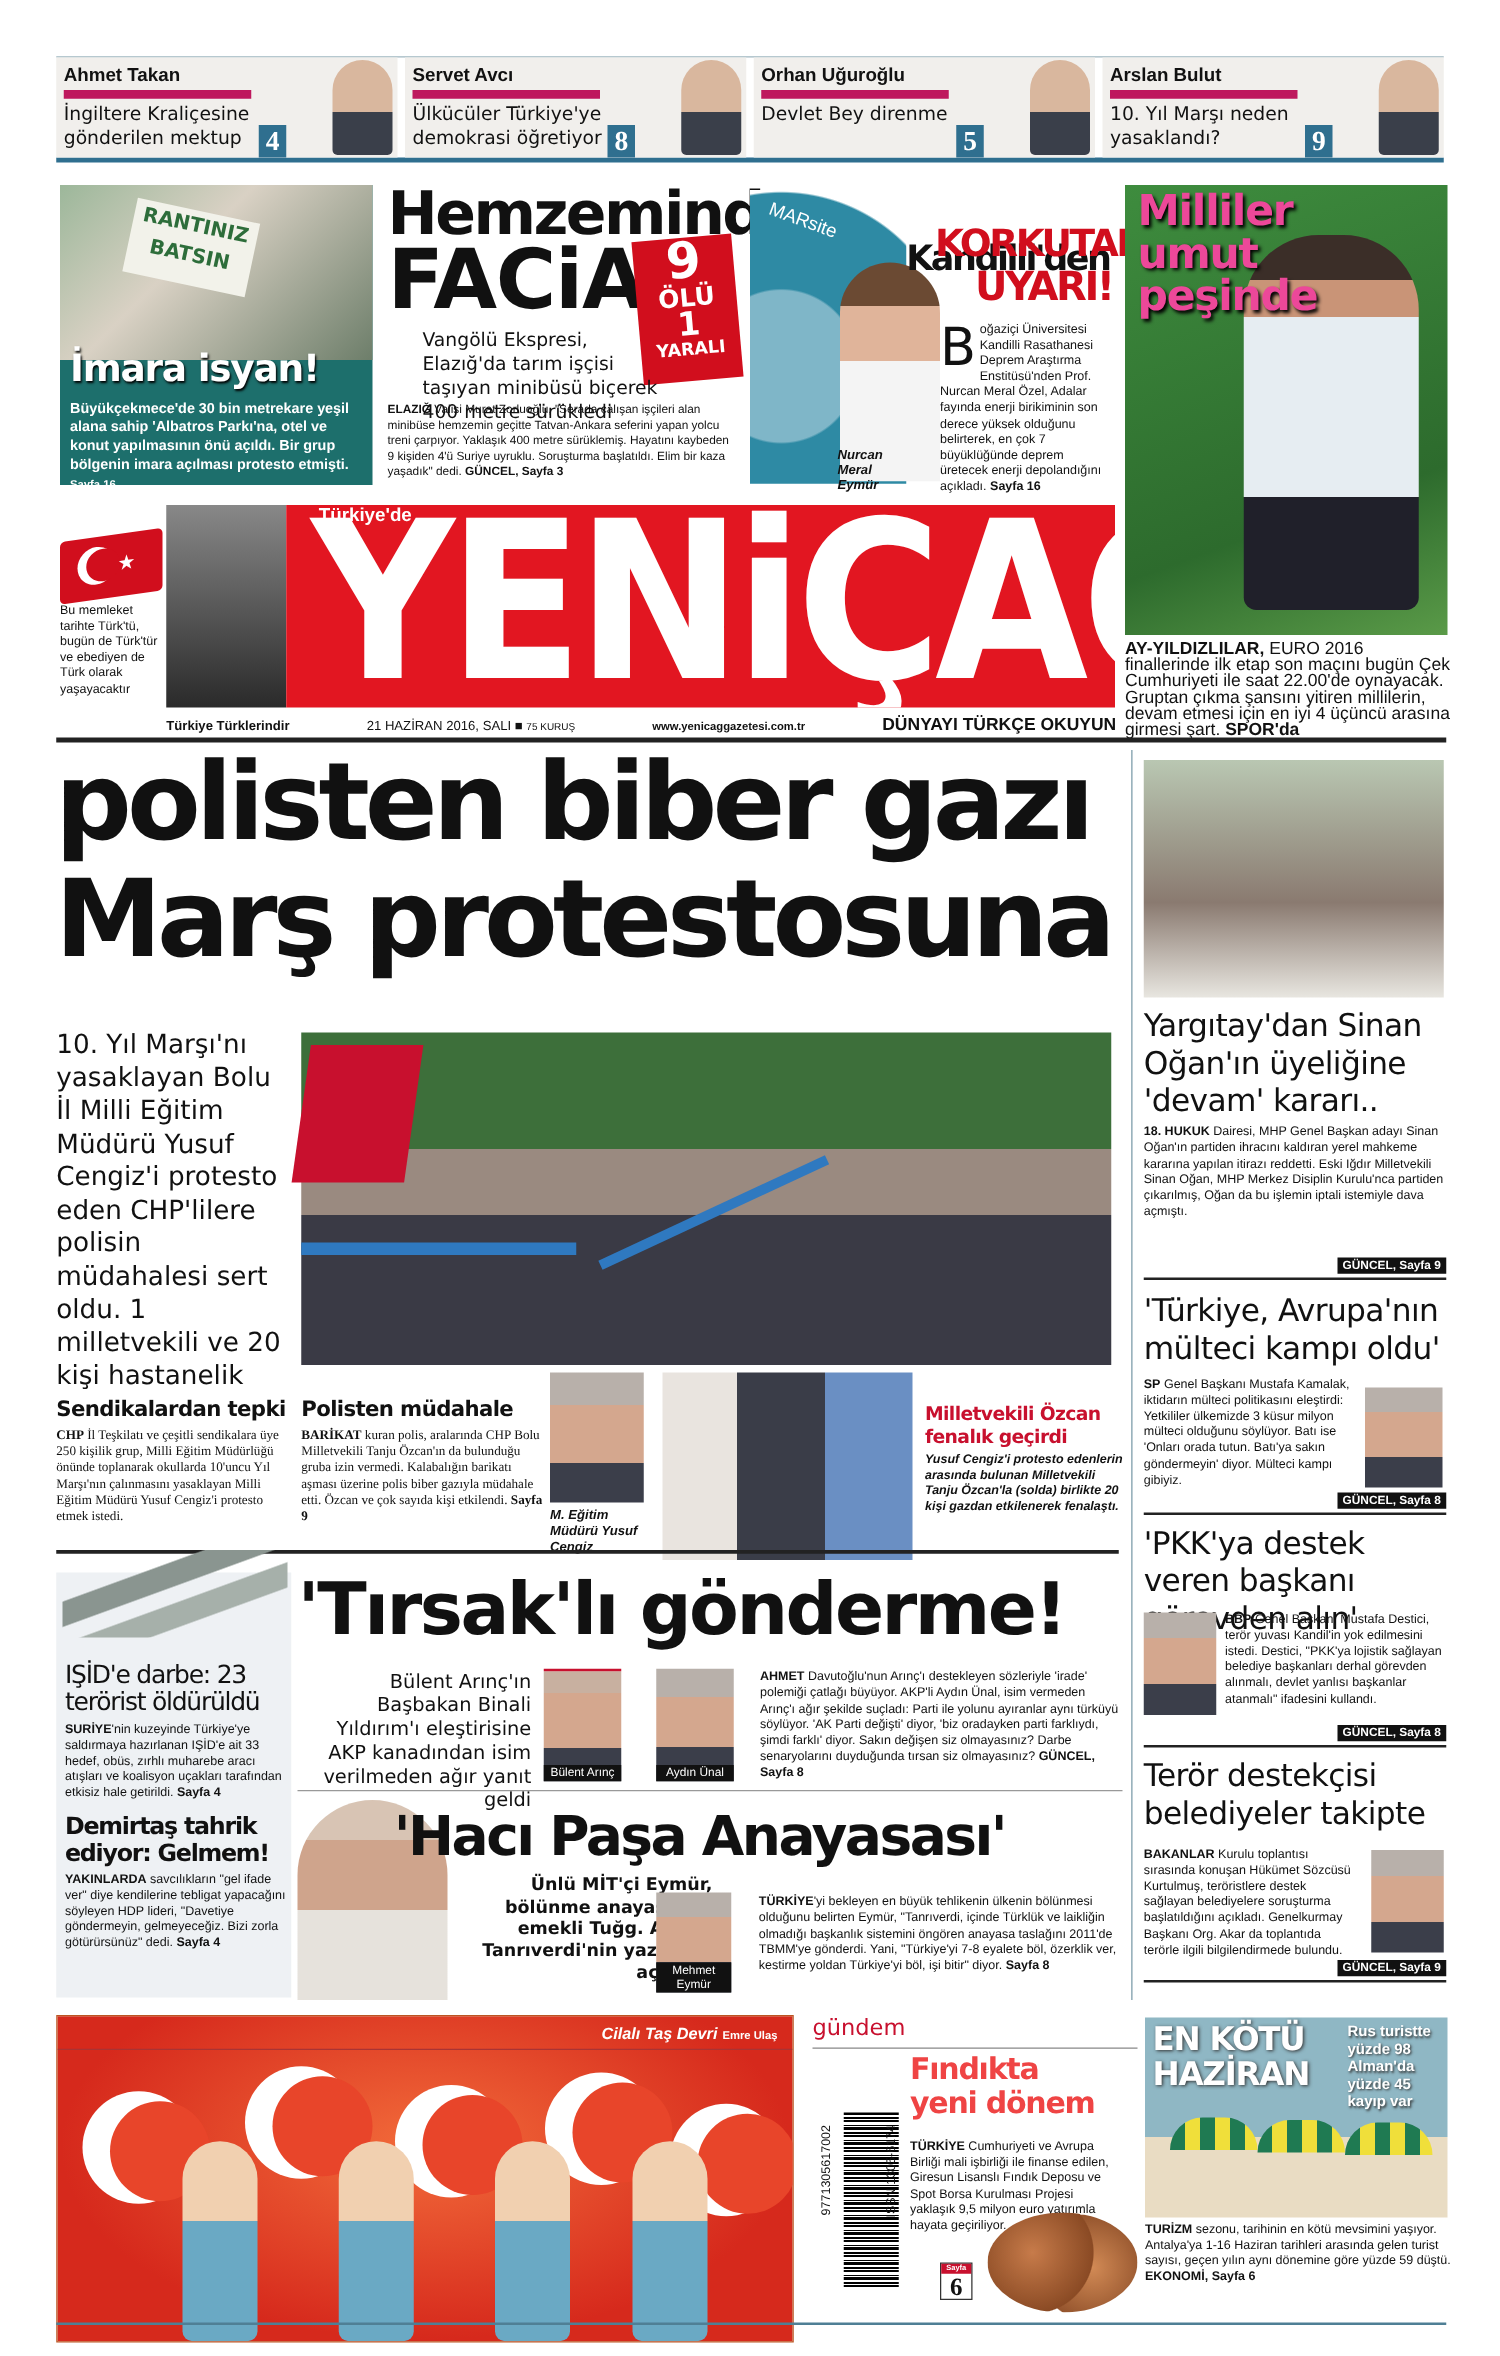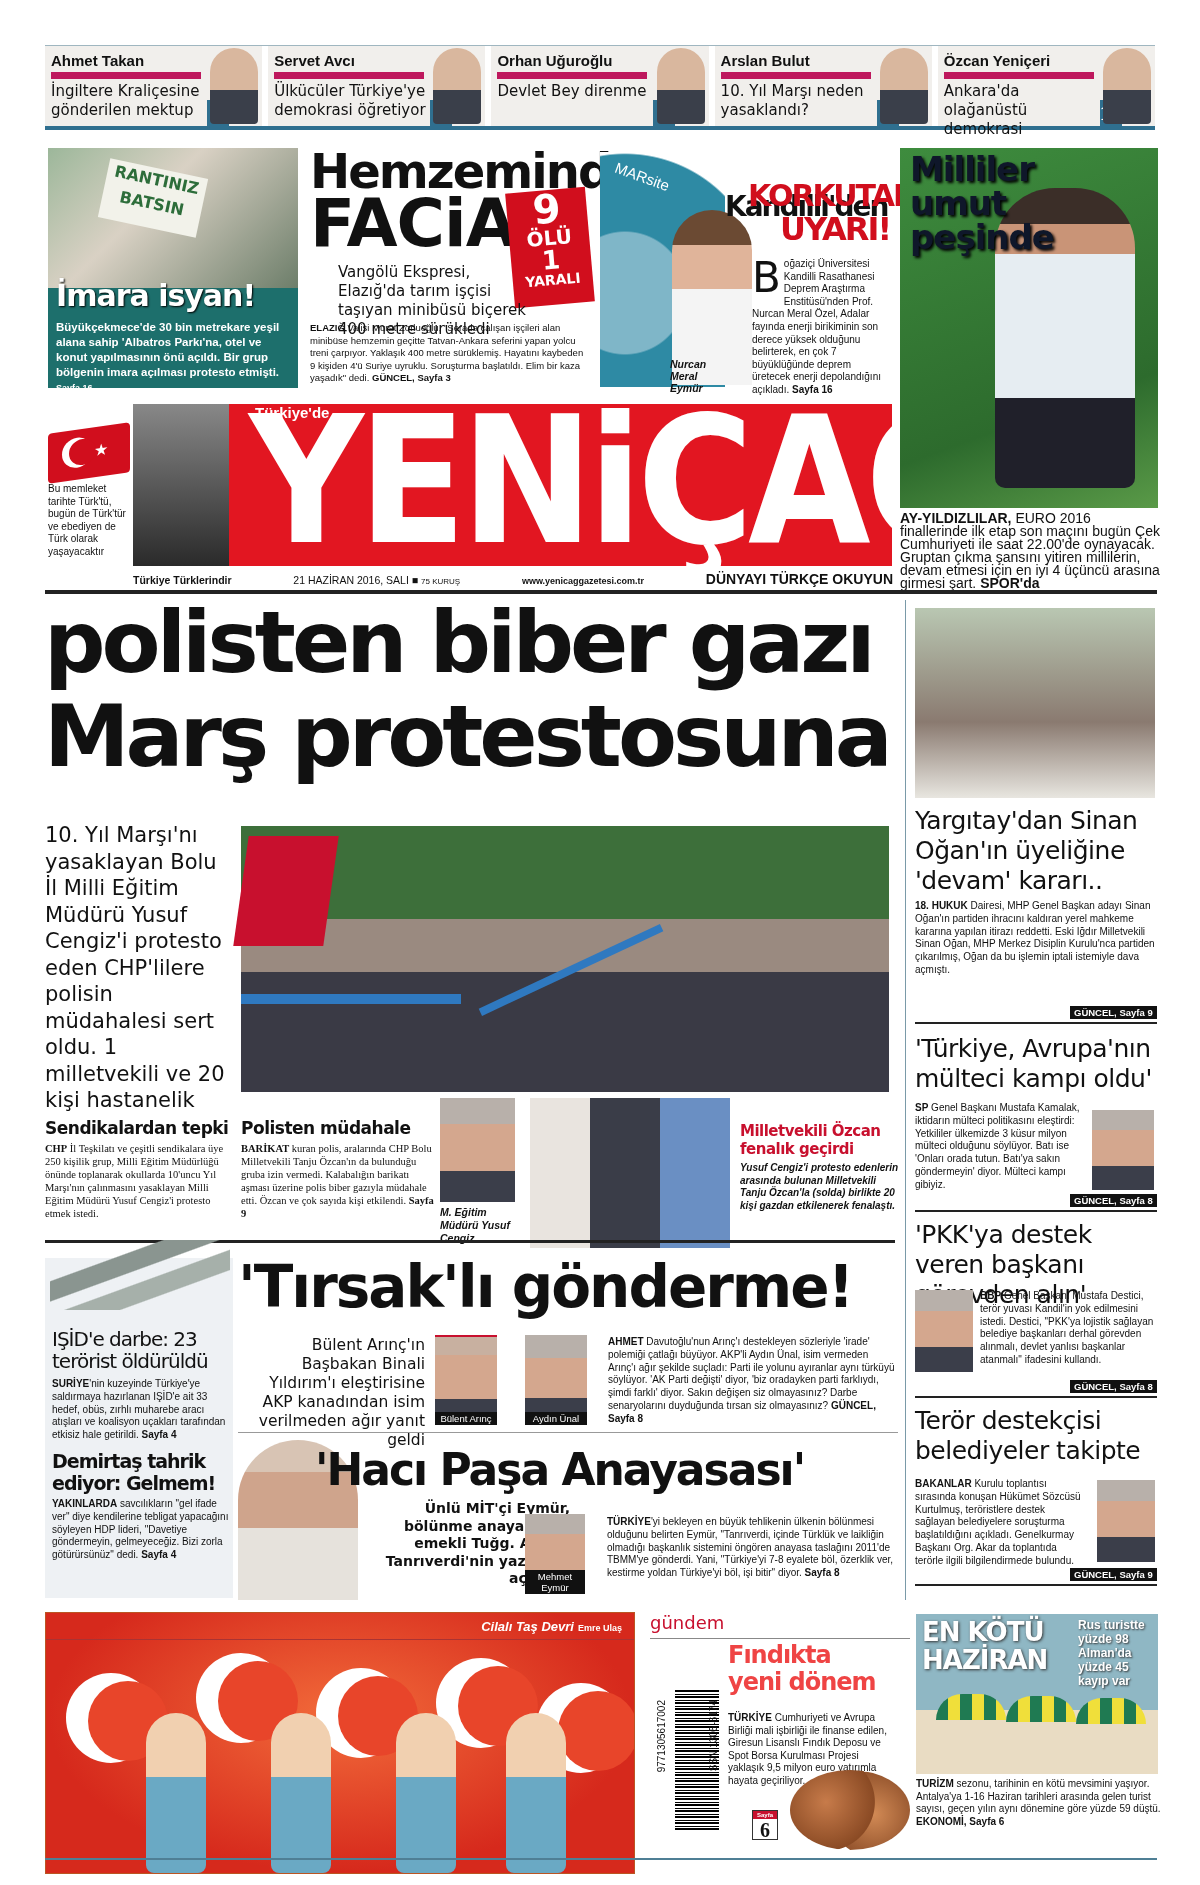--- a/index.html
+++ b/index.html
@@ -36,21 +36,21 @@
   .mars { left: 600px; top: 152px; width: 125px; height: 235px; background: radial-gradient(circle at 20% 60%, #7fb6c8 0 35%, #2e8aa4 36% 80%, #fff 81%); }
   .kand-h1 { left: 725px; top: 147px; font-size: 28px; line-height: 30px; margin-top: 45px; }
   .kand-h2 { left: 748px; top: 180px; font-size: 30px; color: #d10e1d; line-height: 32px; }
   .kand-h3 { left: 780px; top: 212px; font-size: 32px; color: #d10e1d; line-height: 34px; }
   .kand-body { left: 752px; top: 258px; width: 140px; font-size: 10px; line-height: 12.6px; text-indent: 0; }
   .kand-cap { left: 670px; top: 358px; font-size: 10.5px; font-style: italic; font-weight: bold; line-height: 12px; }
   .woman { left: 672px; top: 210px; width: 80px; height: 175px; border-radius: 40px 40px 0 0; background: linear-gradient(#6b4a33 0 20%, #e0b49a 20% 45%, #f4f4f4 45%); }
 
   
   .sport { left: 900px; top: 148px; width: 258px; height: 360px; background: linear-gradient(160deg,#3e8c3e,#2d6b2d 70%,#5a9a48); }
-  .sport-h { left: 910px; top: 152px; font-size: 34px; line-height: 34px; color: #0f172a; text-shadow: 2px 2px 3px #000; letter-spacing: -1px; }
+  .sport-h { left: 910px; top: 152px; font-size: 34px; line-height: 34px; color: #ec4899; text-shadow: 2px 2px 3px #000; letter-spacing: -1px; }
   .player { position: absolute; left: 95px; top: 40px; width: 140px; height: 300px; border-radius: 60px 60px 10px 10px; background: linear-gradient(#3b2e28 0 12%, #c99477 12% 22%, #e6edf2 22% 70%, #20202a 70%); }
   .sport-cap { left: 900px; top: 512px; width: 262px; font-size: 14px; line-height: 13px; }
 
   
   .flag { left: 48px; top: 428px; width: 82px; height: 50px; background: #d10e1d; transform: skewY(-8deg); border-radius: 4px; }
   .flag-text { left: 48px; top: 483px; width: 80px; font-size: 10px; line-height: 12.5px; }
   .ataturk { left: 133px; top: 404px; width: 96px; height: 162px; background: linear-gradient(180deg,#888,#2a2a2a); }
   .mast { left: 229px; top: 404px; width: 663px; height: 162px; background: #e21621; overflow: hidden; }
   .mast-small { position: absolute; left: 26px; top: 0; font-size: 15px; font-weight: bold; color: #fff; }
   .mast-logo { position: absolute; left: 20px; top: -12px; font-size: 176px; font-weight: bold; color: #fff; letter-spacing: -6px; font-family: "DejaVu Sans", sans-serif; transform: scaleX(0.9); transform-origin: left; line-height: 180px; }
@@ -124,26 +124,20 @@
     <div class="col-title">Devlet Bey direnme</div>
     <div class="col-page">5</div>
     <div class="col-face"></div>
   </div>
   <div class="col-item">
     <div class="col-name">Arslan Bulut</div>
     <div class="col-title">10. Yıl Marşı neden yasaklandı?</div>
     <div class="col-page">9</div>
     <div class="col-face"></div>
   </div>
-  <div class="col-item">
-    <div class="col-name">Özcan Yeniçeri</div>
-    <div class="col-title">Ankara'da olağanüstü demokrasi</div>
-    <div class="col-page">10</div>
-    <div class="col-face"></div>
-  </div>
 </div>
 
 <div class="abs imar">
   <div class="photo imar-photo">
     <div class="imar-sign">RANTINIZ BATSIN</div>
   </div>
   <div class="imar-title">İmara isyan!</div>
   <div class="imar-text"><span>Büyükçekmece'de 30 bin metrekare yeşil alana sahip 'Albatros Parkı'na, otel ve konut yapılmasının önü açıldı. Bir grup bölgenin imara açılması protesto etmişti.</span> <span style="font-size:9px">Sayfa 16</span></div>
 </div>
 

